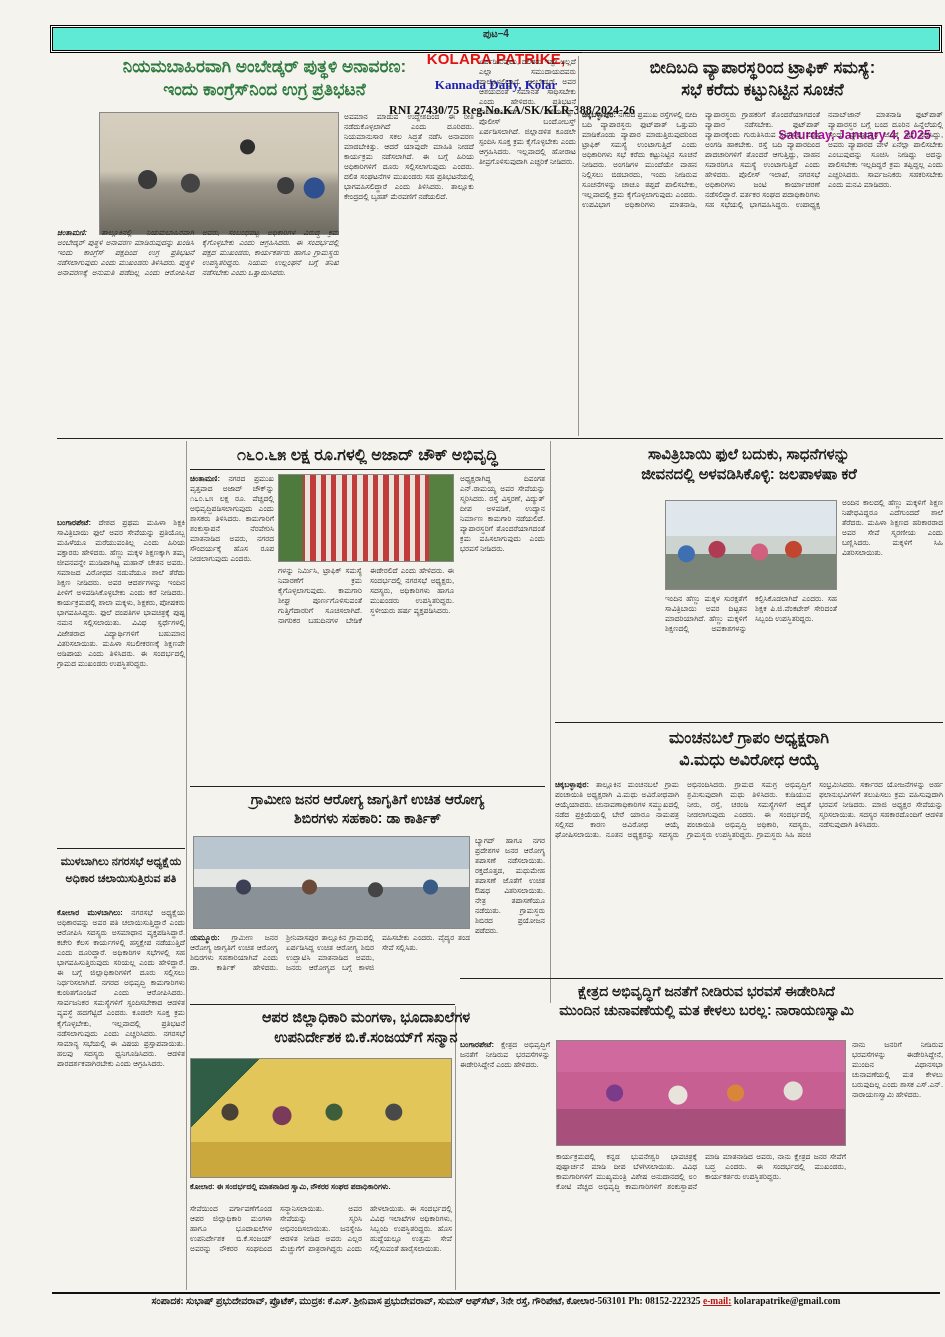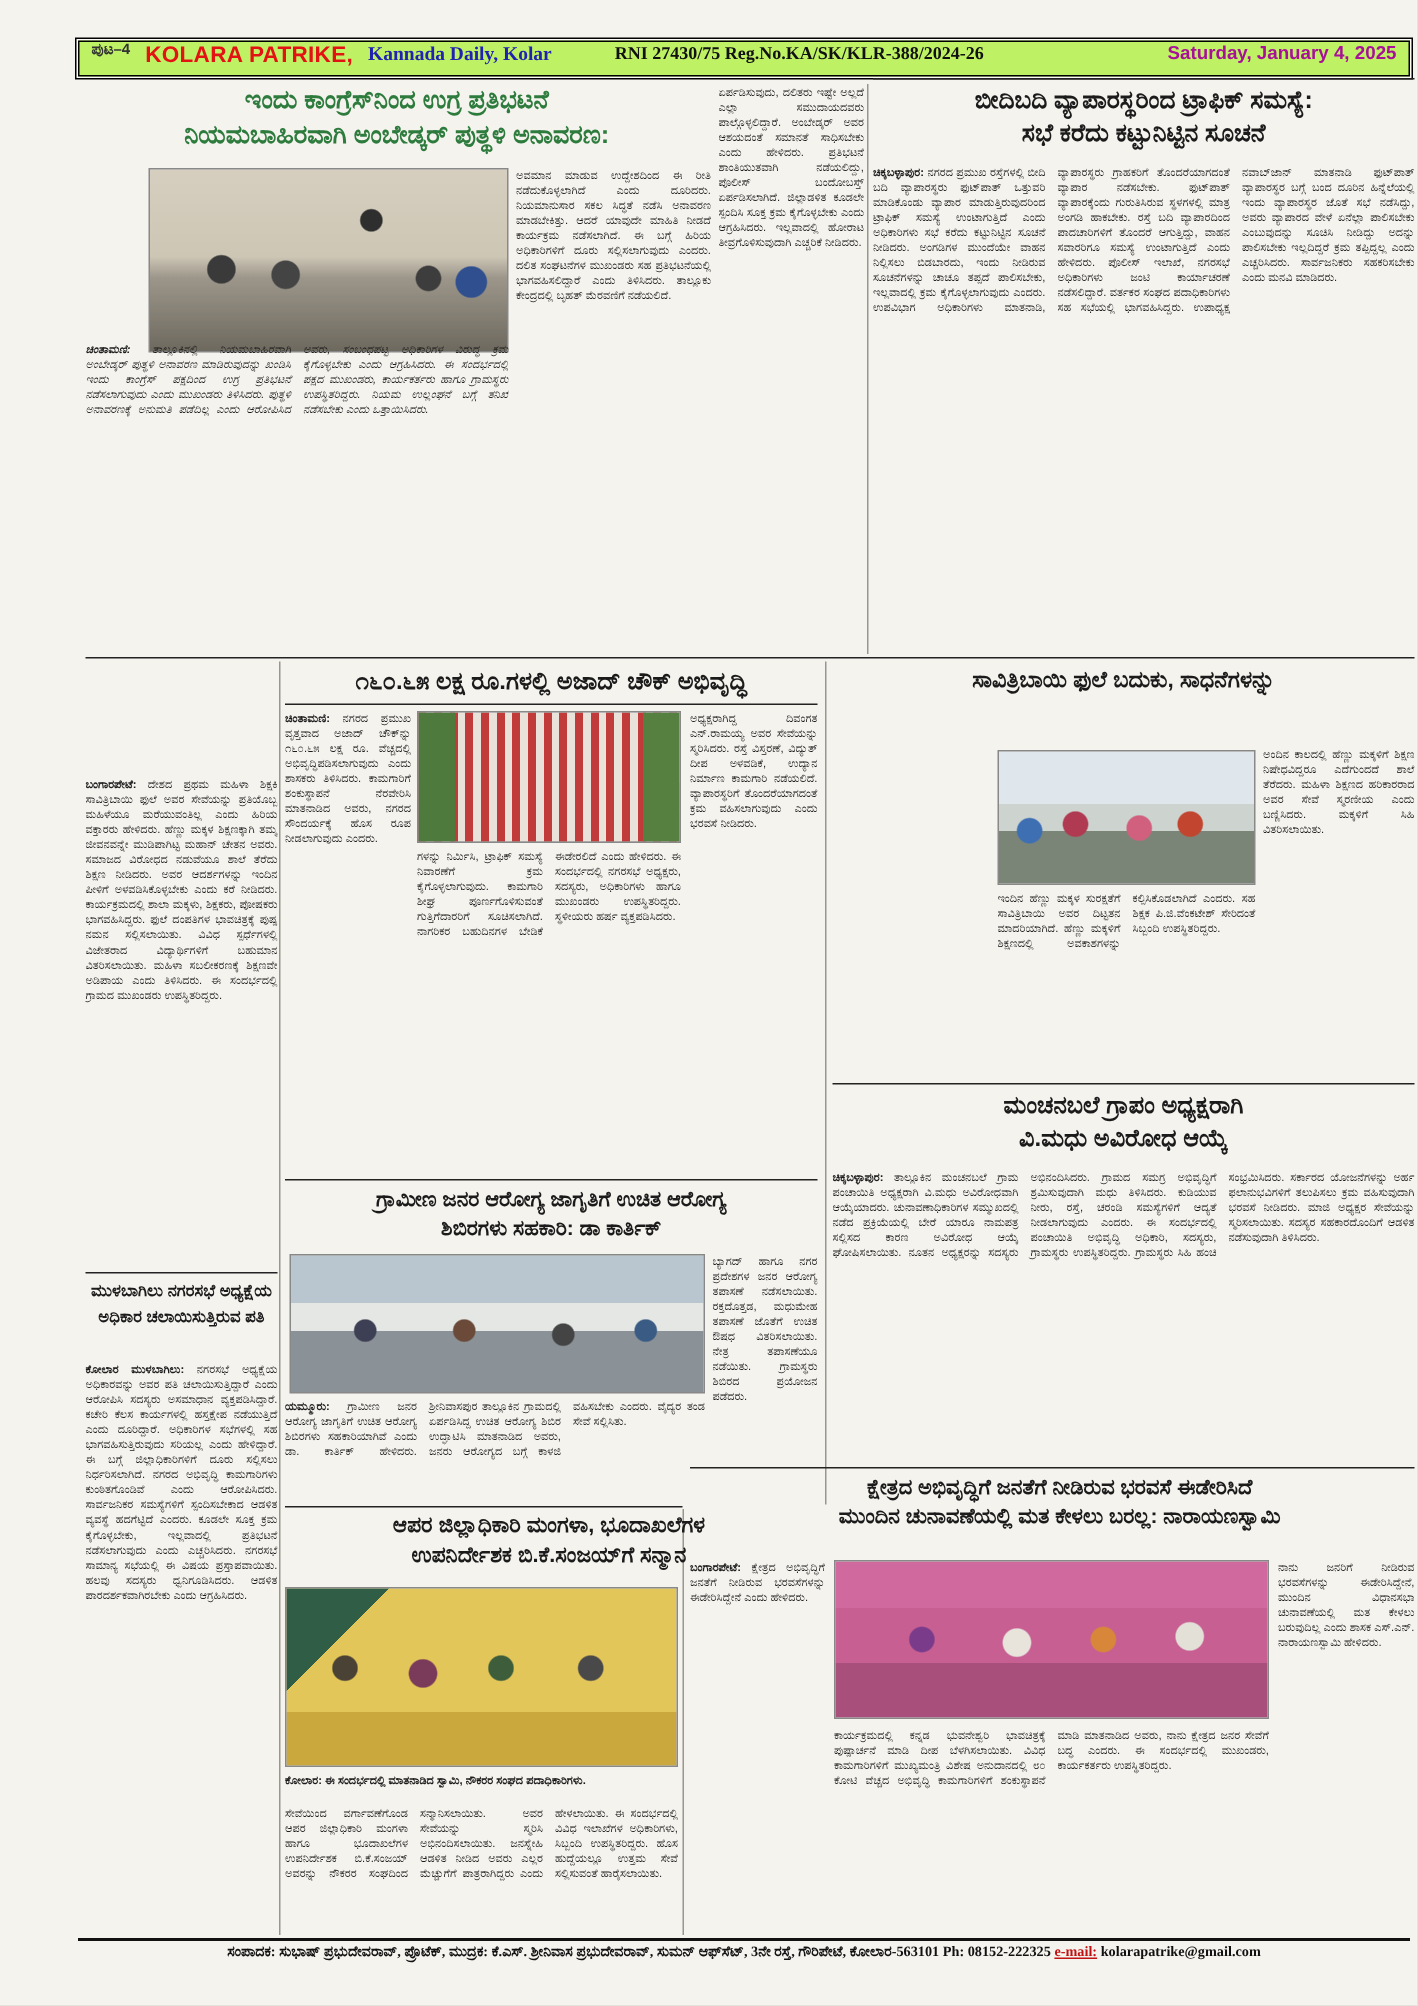--- a/index.html
+++ b/index.html
@@ -1,21 +1,21 @@
 <!DOCTYPE html>
 <html><head>
 <meta charset="utf-8">
 <style>
   html,body{margin:0;padding:0;background:#d8d5cf;}
   #page{position:relative;width:945px;height:1337px;background:#f5f3ee;overflow:hidden;
         font-family:"Liberation Sans", sans-serif;color:#1b1b1b;}
   
-  .masthead{position:absolute;left:52px;top:27px;width:888px;height:24px;background:#bef264;
+  .masthead{position:absolute;left:52px;top:27px;width:888px;height:24px;background:#5eead4;
             border:1px solid #000;box-shadow:0 0 0 1px #fdfcf9,0 0 0 2px #000;
-            display:flex;gap:10px;padding:0 8px;box-sizing:border-box;}
+            display:flex;align-items:center;gap:10px;padding:0 8px;box-sizing:border-box;flex-direction:column;}
   .mh-page{font-size:10px;font-weight:bold;color:#333;}
   .mh-brand{font-size:15px;font-weight:bold;color:#e41313;letter-spacing:.2px;white-space:nowrap;}
   .mh-sub{font-size:13px;font-weight:bold;color:#2222b0;font-family:"Liberation Serif",serif;white-space:nowrap;}
   .mh-reg{font-size:12px;font-weight:bold;color:#111;font-family:"Liberation Serif",serif;white-space:nowrap;margin-left:32px;}
   .mh-date{font-size:12.5px;font-weight:bold;color:#a81098;white-space:nowrap;margin-left:auto;}
   
   .abs{position:absolute;box-sizing:border-box;}
   .hl{font-weight:bold;text-align:center;line-height:1.35;}
   .hl-green{color:#2e7b3e;}
   .body-txt{font-size:7.5px;line-height:1.34;text-align:justify;overflow:hidden;color:#1c1c1c;}
@@ -77,22 +77,22 @@
 
   <div class="masthead">
     <span class="mh-page">ಪುಟ–4</span>
     <span class="mh-brand">KOLARA PATRIKE,</span>
     <span class="mh-sub">Kannada Daily, Kolar</span>
     <span class="mh-reg">RNI 27430/75 Reg.No.KA/SK/KLR-388/2024-26</span>
     <span class="mh-date">Saturday, January 4, 2025</span>
   </div>
 
   <div class="abs hl hl-green" style="left:57px;top:56px;width:415px;font-size:17px;">
+    <div>ನಿಯಮಬಾಹಿರವಾಗಿ ಅಂಬೇಡ್ಕರ್ ಪುತ್ಥಳಿ ಅನಾವರಣ:</div>
     <div>ಇಂದು ಕಾಂಗ್ರೆಸ್‌ನಿಂದ ಉಗ್ರ ಪ್ರತಿಭಟನೆ</div>
-    <div>ನಿಯಮಬಾಹಿರವಾಗಿ ಅಂಬೇಡ್ಕರ್ ಪುತ್ಥಳಿ ಅನಾವರಣ:</div>
   </div>
   <div class="photo photo-a abs" style="left:99px;top:112px;width:240px;height:123px;"></div>
   <div class="abs body-txt cols2" style="left:57px;top:228px;width:282px;height:196px;font-style:italic;">
     <span class="dateline">ಚಿಂತಾಮಣಿ:</span><span> ತಾಲ್ಲೂಕಿನಲ್ಲಿ ನಿಯಮಬಾಹಿರವಾಗಿ ಅಂಬೇಡ್ಕರ್ ಪುತ್ಥಳಿ ಅನಾವರಣ ಮಾಡಿರುವುದನ್ನು ಖಂಡಿಸಿ ಇಂದು ಕಾಂಗ್ರೆಸ್ ಪಕ್ಷದಿಂದ ಉಗ್ರ ಪ್ರತಿಭಟನೆ ನಡೆಸಲಾಗುವುದು ಎಂದು ಮುಖಂಡರು ತಿಳಿಸಿದರು. ಪುತ್ಥಳಿ ಅನಾವರಣಕ್ಕೆ ಅನುಮತಿ ಪಡೆದಿಲ್ಲ ಎಂದು ಆರೋಪಿಸಿದ ಅವರು, ಸಂಬಂಧಪಟ್ಟ ಅಧಿಕಾರಿಗಳ ವಿರುದ್ಧ ಕ್ರಮ ಕೈಗೊಳ್ಳಬೇಕು ಎಂದು ಆಗ್ರಹಿಸಿದರು. ಈ ಸಂದರ್ಭದಲ್ಲಿ ಪಕ್ಷದ ಮುಖಂಡರು, ಕಾರ್ಯಕರ್ತರು ಹಾಗೂ ಗ್ರಾಮಸ್ಥರು ಉಪಸ್ಥಿತರಿದ್ದರು. ನಿಯಮ ಉಲ್ಲಂಘನೆ ಬಗ್ಗೆ ತನಿಖೆ ನಡೆಸಬೇಕು ಎಂದು ಒತ್ತಾಯಿಸಿದರು.</span>
   </div>
   <div class="abs body-txt" style="left:344px;top:112px;width:130px;height:324px;">ಅವಮಾನ ಮಾಡುವ ಉದ್ದೇಶದಿಂದ ಈ ರೀತಿ ನಡೆದುಕೊಳ್ಳಲಾಗಿದೆ ಎಂದು ದೂರಿದರು. ನಿಯಮಾನುಸಾರ ಸಕಲ ಸಿದ್ಧತೆ ನಡೆಸಿ ಅನಾವರಣ ಮಾಡಬೇಕಿತ್ತು. ಆದರೆ ಯಾವುದೇ ಮಾಹಿತಿ ನೀಡದೆ ಕಾರ್ಯಕ್ರಮ ನಡೆಸಲಾಗಿದೆ. ಈ ಬಗ್ಗೆ ಹಿರಿಯ ಅಧಿಕಾರಿಗಳಿಗೆ ದೂರು ಸಲ್ಲಿಸಲಾಗುವುದು ಎಂದರು. ದಲಿತ ಸಂಘಟನೆಗಳ ಮುಖಂಡರು ಸಹ ಪ್ರತಿಭಟನೆಯಲ್ಲಿ ಭಾಗವಹಿಸಲಿದ್ದಾರೆ ಎಂದು ತಿಳಿಸಿದರು. ತಾಲ್ಲೂಕು ಕೇಂದ್ರದಲ್ಲಿ ಬೃಹತ್ ಮೆರವಣಿಗೆ ನಡೆಯಲಿದೆ.</div>
   <div class="abs body-txt" style="left:479px;top:57px;width:97px;height:379px;">ಏರ್ಪಡಿಸುವುದು, ದಲಿತರು ಇಷ್ಟೇ ಅಲ್ಲದೆ ಎಲ್ಲಾ ಸಮುದಾಯದವರು ಪಾಲ್ಗೊಳ್ಳಲಿದ್ದಾರೆ. ಅಂಬೇಡ್ಕರ್ ಅವರ ಆಶಯದಂತೆ ಸಮಾನತೆ ಸಾಧಿಸಬೇಕು ಎಂದು ಹೇಳಿದರು. ಪ್ರತಿಭಟನೆ ಶಾಂತಿಯುತವಾಗಿ ನಡೆಯಲಿದ್ದು, ಪೊಲೀಸ್ ಬಂದೋಬಸ್ತ್ ಏರ್ಪಡಿಸಲಾಗಿದೆ. ಜಿಲ್ಲಾಡಳಿತ ಕೂಡಲೇ ಸ್ಪಂದಿಸಿ ಸೂಕ್ತ ಕ್ರಮ ಕೈಗೊಳ್ಳಬೇಕು ಎಂದು ಆಗ್ರಹಿಸಿದರು. ಇಲ್ಲವಾದಲ್ಲಿ ಹೋರಾಟ ತೀವ್ರಗೊಳಿಸುವುದಾಗಿ ಎಚ್ಚರಿಕೆ ನೀಡಿದರು.</div>
 
   <div class="rule-h" style="left:582px;top:52px;width:361px;"></div>
   <div class="abs hl" style="left:582px;top:56px;width:361px;font-size:16.5px;">
@@ -124,20 +124,21 @@
   <div class="rule-h" style="left:190px;top:469px;width:355px;"></div>
   <div class="photo photo-e abs" style="left:278px;top:474px;width:176px;height:88px;"></div>
   <div class="abs body-txt" style="left:190px;top:474px;width:84px;height:310px;">
     <span class="dateline">ಚಿಂತಾಮಣಿ:</span><span> ನಗರದ ಪ್ರಮುಖ ವೃತ್ತವಾದ ಅಜಾದ್ ಚೌಕ್‌ನ್ನು ೧೬೦.೬೫ ಲಕ್ಷ ರೂ. ವೆಚ್ಚದಲ್ಲಿ ಅಭಿವೃದ್ಧಿಪಡಿಸಲಾಗುವುದು ಎಂದು ಶಾಸಕರು ತಿಳಿಸಿದರು. ಕಾಮಗಾರಿಗೆ ಶಂಕುಸ್ಥಾಪನೆ ನೆರವೇರಿಸಿ ಮಾತನಾಡಿದ ಅವರು, ನಗರದ ಸೌಂದರ್ಯಕ್ಕೆ ಹೊಸ ರೂಪ ನೀಡಲಾಗುವುದು ಎಂದರು.</span>
   </div>
   <div class="abs body-txt" style="left:460px;top:474px;width:85px;height:310px;"> ಅಧ್ಯಕ್ಷರಾಗಿದ್ದ ದಿವಂಗತ ಎನ್.ರಾಮಯ್ಯ ಅವರ ಸೇವೆಯನ್ನು ಸ್ಮರಿಸಿದರು. ರಸ್ತೆ ವಿಸ್ತರಣೆ, ವಿದ್ಯುತ್ ದೀಪ ಅಳವಡಿಕೆ, ಉದ್ಯಾನ ನಿರ್ಮಾಣ ಕಾಮಗಾರಿ ನಡೆಯಲಿದೆ. ವ್ಯಾಪಾರಸ್ಥರಿಗೆ ತೊಂದರೆಯಾಗದಂತೆ ಕ್ರಮ ವಹಿಸಲಾಗುವುದು ಎಂದು ಭರವಸೆ ನೀಡಿದರು.</div>
   <div class="abs body-txt cols2" style="left:278px;top:566px;width:176px;height:218px;">ಗಳನ್ನು ನಿರ್ಮಿಸಿ, ಟ್ರಾಫಿಕ್ ಸಮಸ್ಯೆ ನಿವಾರಣೆಗೆ ಕ್ರಮ ಕೈಗೊಳ್ಳಲಾಗುವುದು. ಕಾಮಗಾರಿ ಶೀಘ್ರ ಪೂರ್ಣಗೊಳಿಸುವಂತೆ ಗುತ್ತಿಗೆದಾರರಿಗೆ ಸೂಚಿಸಲಾಗಿದೆ. ನಾಗರಿಕರ ಬಹುದಿನಗಳ ಬೇಡಿಕೆ ಈಡೇರಲಿದೆ ಎಂದು ಹೇಳಿದರು. ಈ ಸಂದರ್ಭದಲ್ಲಿ ನಗರಸಭೆ ಅಧ್ಯಕ್ಷರು, ಸದಸ್ಯರು, ಅಧಿಕಾರಿಗಳು ಹಾಗೂ ಮುಖಂಡರು ಉಪಸ್ಥಿತರಿದ್ದರು. ಸ್ಥಳೀಯರು ಹರ್ಷ ವ್ಯಕ್ತಪಡಿಸಿದರು.</div>
 
   <div class="abs hl" style="left:555px;top:444px;width:388px;font-size:15px;">
     <div>ಸಾವಿತ್ರಿಬಾಯಿ ಫುಲೆ ಬದುಕು, ಸಾಧನೆಗಳನ್ನು</div>
+    <div>ಜೀವನದಲ್ಲಿ ಅಳವಡಿಸಿಕೊಳ್ಳಿ: ಜಲಪಾಳಷಾ ಕರೆ</div>
   </div>
   <div class="photo photo-f abs" style="left:665px;top:500px;width:172px;height:90px;"></div>
   <div class="abs body-txt" style="left:842px;top:498px;width:101px;height:222px;"> ಅಂದಿನ ಕಾಲದಲ್ಲಿ ಹೆಣ್ಣು ಮಕ್ಕಳಿಗೆ ಶಿಕ್ಷಣ ನಿಷೇಧವಿದ್ದರೂ ಎದೆಗುಂದದೆ ಶಾಲೆ ತೆರೆದರು. ಮಹಿಳಾ ಶಿಕ್ಷಣದ ಹರಿಕಾರರಾದ ಅವರ ಸೇವೆ ಸ್ಮರಣೀಯ ಎಂದು ಬಣ್ಣಿಸಿದರು. ಮಕ್ಕಳಿಗೆ ಸಿಹಿ ವಿತರಿಸಲಾಯಿತು.</div>
   <div class="abs body-txt cols2" style="left:665px;top:594px;width:172px;height:126px;">ಇಂದಿನ ಹೆಣ್ಣು ಮಕ್ಕಳ ಸುರಕ್ಷತೆಗೆ ಸಾವಿತ್ರಿಬಾಯಿ ಅವರ ದಿಟ್ಟತನ ಮಾದರಿಯಾಗಿದೆ. ಹೆಣ್ಣು ಮಕ್ಕಳಿಗೆ ಶಿಕ್ಷಣದಲ್ಲಿ ಅವಕಾಶಗಳನ್ನು ಕಲ್ಪಿಸಿಕೊಡಲಾಗಿದೆ ಎಂದರು. ಸಹ ಶಿಕ್ಷಕ ಪಿ.ಜಿ.ವೆಂಕಟೇಶ್ ಸೇರಿದಂತೆ ಸಿಬ್ಬಂದಿ ಉಪಸ್ಥಿತರಿದ್ದರು.</div>
   <div class="rule-h" style="left:555px;top:722px;width:388px;"></div>
 
   <div class="abs hl" style="left:555px;top:727px;width:388px;font-size:16px;">
     <div>ಮಂಚನಬಲೆ ಗ್ರಾಪಂ ಅಧ್ಯಕ್ಷರಾಗಿ</div>
     <div>ವಿ.ಮಧು ಅವಿರೋಧ ಆಯ್ಕೆ</div>
   </div>

